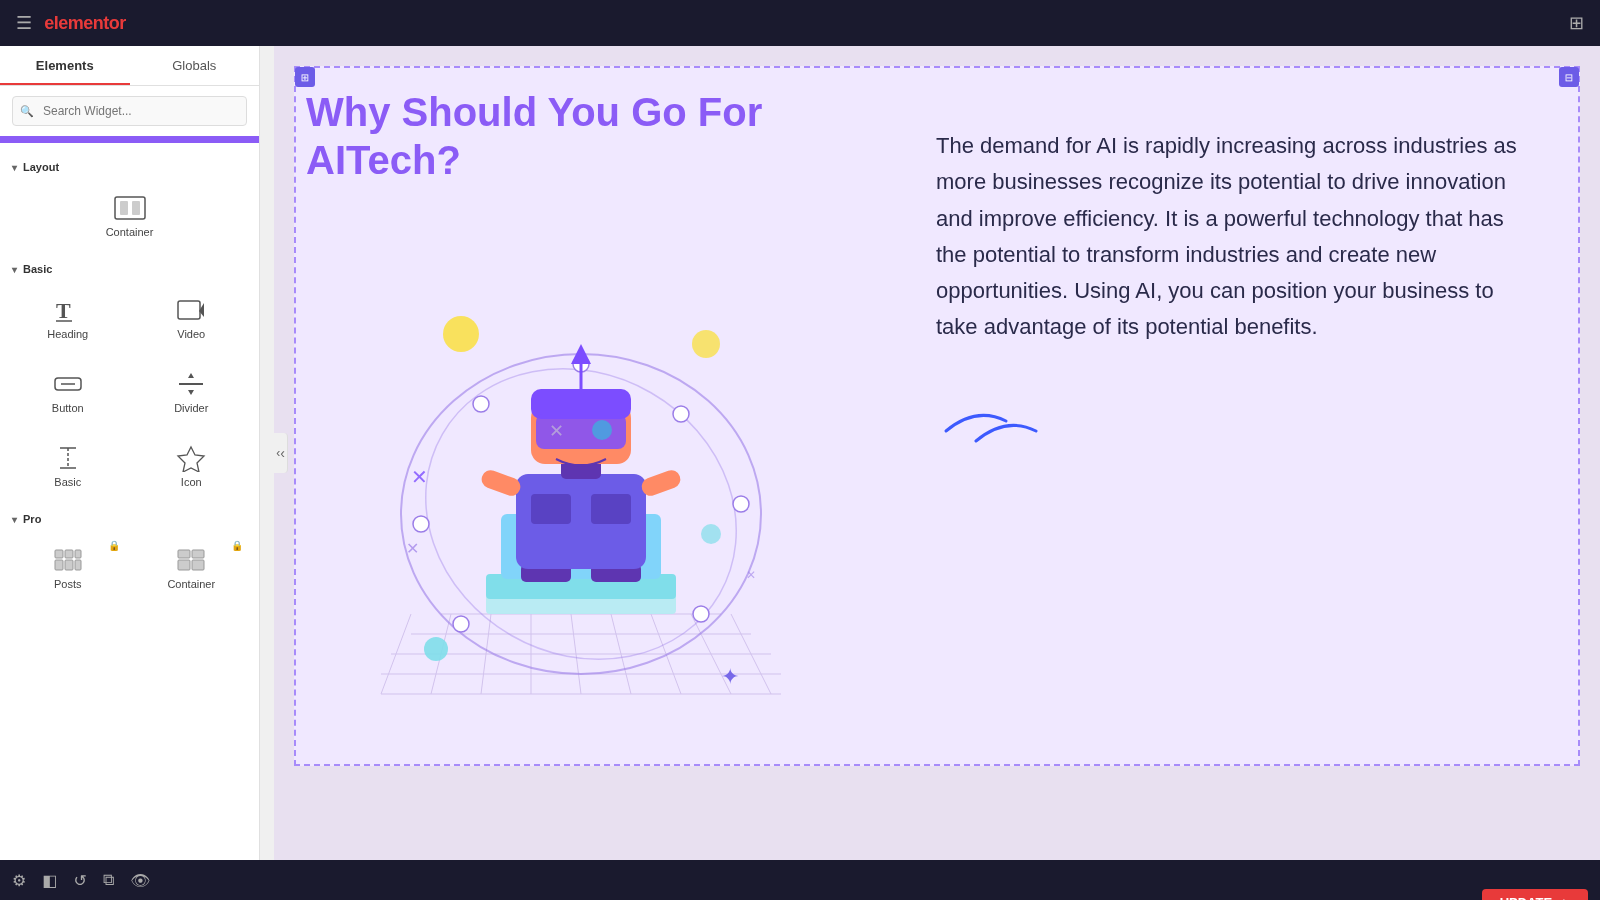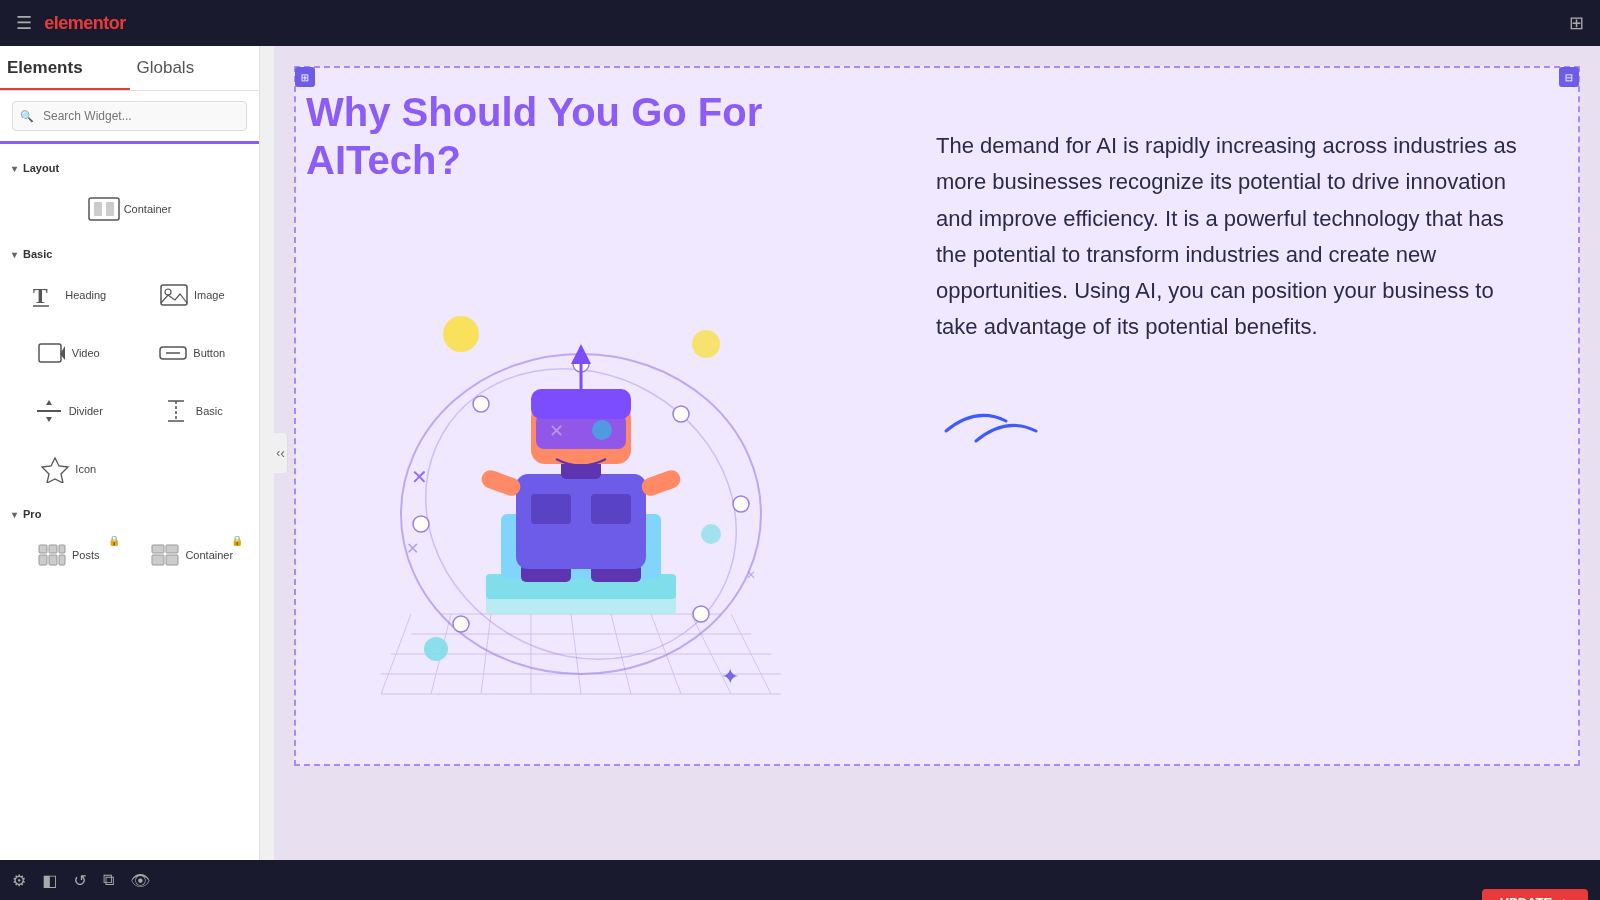--- a/index.html
+++ b/index.html
@@ -33,41 +33,42 @@
       flex-shrink: 0;
     }
 
     .sidebar-tabs {
       display: flex;
       border-bottom: 1px solid #e0e0e0;
     }
     .sidebar-tab {
       flex: 1;
       padding: 12px 7px;
-      font-size: 17px;
+      text-align: center;
+      font-size: 13px;
       font-weight: 500;
       cursor: pointer;
       color: #555;
       position: relative;
     }
     .sidebar-tab.active {
       color: #333;
       font-weight: 600;
     }
     .sidebar-tab.active::after {
       content: '';
       position: absolute;
       bottom: 0; left: 0; right: 0;
       height: 2px;
       background: #e83a3a;
     }
 
     .search-box {
       padding: 10px 12px;
-      border-bottom: 3px solid #8b5cf6;
+      border-bottom: 7px solid #8b5cf6;
     }
     .search-box input {
       width: 100%;
       padding: 7px 10px 7px 30px;
       border: 1px solid #ddd;
       border-radius: 4px;
       font-size: 12px;
       color: #666;
       background: #f9f9f9;
       outline: none;
@@ -100,21 +101,21 @@
     .section-label .arrow { font-size: 10px; color: #666; }
 
     .widget-grid {
       display: grid;
       grid-template-columns: 1fr 1fr;
       gap: 4px;
       padding: 4px 8px;
     }
     .widget-item {
       display: flex;
-      flex-direction: row;
+      flex-direction: column;
       align-items: center;
       justify-content: center;
       padding: 12px 8px;
       border: 1px solid transparent;
       border-radius: 4px;
       cursor: pointer;
       gap: 4px;
       position: relative;
     }
     .widget-icon {
@@ -335,30 +336,20 @@
         <div class="widget-item">
           <div class="widget-icon">
             <svg width="32" height="28" viewBox="0 0 32 28" fill="none">
               <text x="4" y="22" font-size="22" font-weight="700" fill="#555" font-family="serif">T</text>
               <line x1="4" y1="25" x2="20" y2="25" stroke="#555" stroke-width="1.5"></line>
             </svg>
           </div>
           <span class="widget-label">Heading</span>
         </div>
 
-        <div class="widget-item">
-          <div class="widget-icon">
-            <svg width="32" height="28" viewBox="0 0 32 28" fill="none">
-              <rect x="3" y="4" width="26" height="20" rx="2" stroke="#555" stroke-width="1.5" fill="none"></rect>
-              <circle cx="10" cy="11" r="3" stroke="#555" stroke-width="1.2" fill="none"></circle>
-              <polyline points="3,22 10,14 17,19 22,13 29,22" stroke="#555" stroke-width="1.2" fill="none"></polyline>
-            </svg>
-          </div>
-          <span class="widget-label">Image</span>
-        </div>
 
 
         <div class="widget-item">
           <div class="widget-icon">
             <svg width="32" height="28" viewBox="0 0 32 28" fill="none">
               <rect x="3" y="5" width="22" height="18" rx="2" stroke="#555" stroke-width="1.5" fill="none"></rect>
               <polygon points="29,7 29,21 24,15" fill="#555"></polygon>
             </svg>
           </div>
           <span class="widget-label">Video</span>

